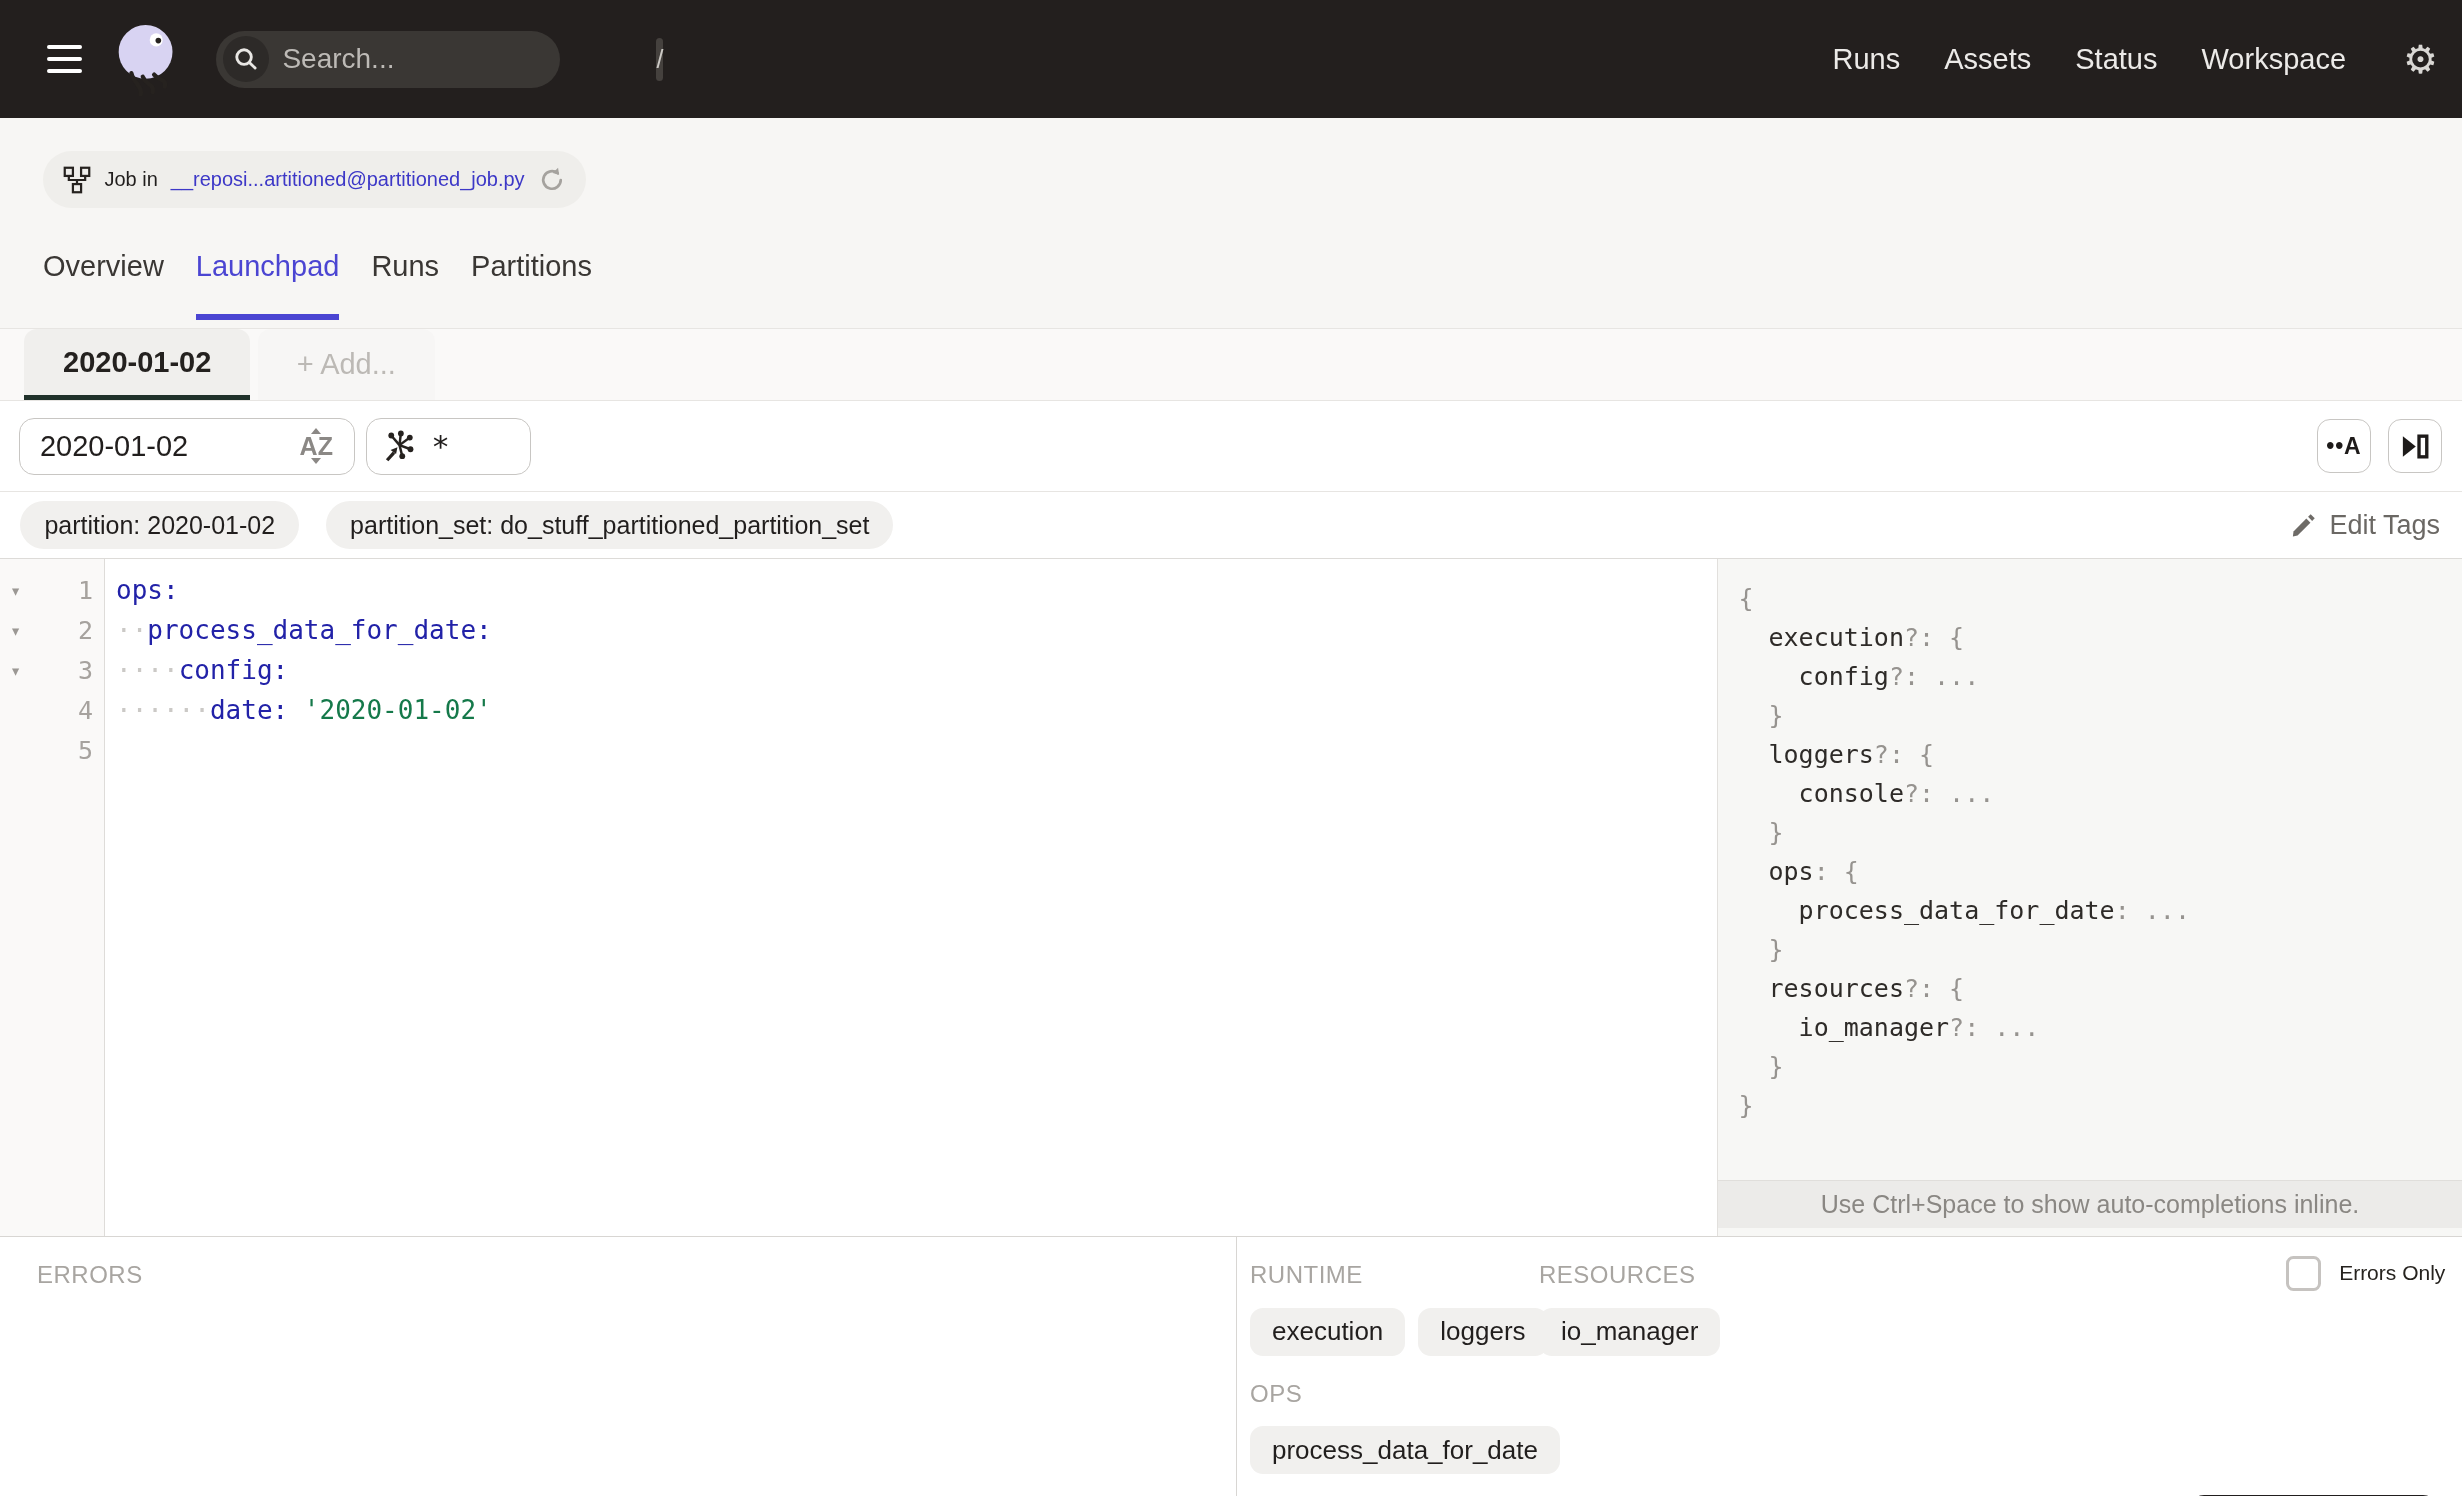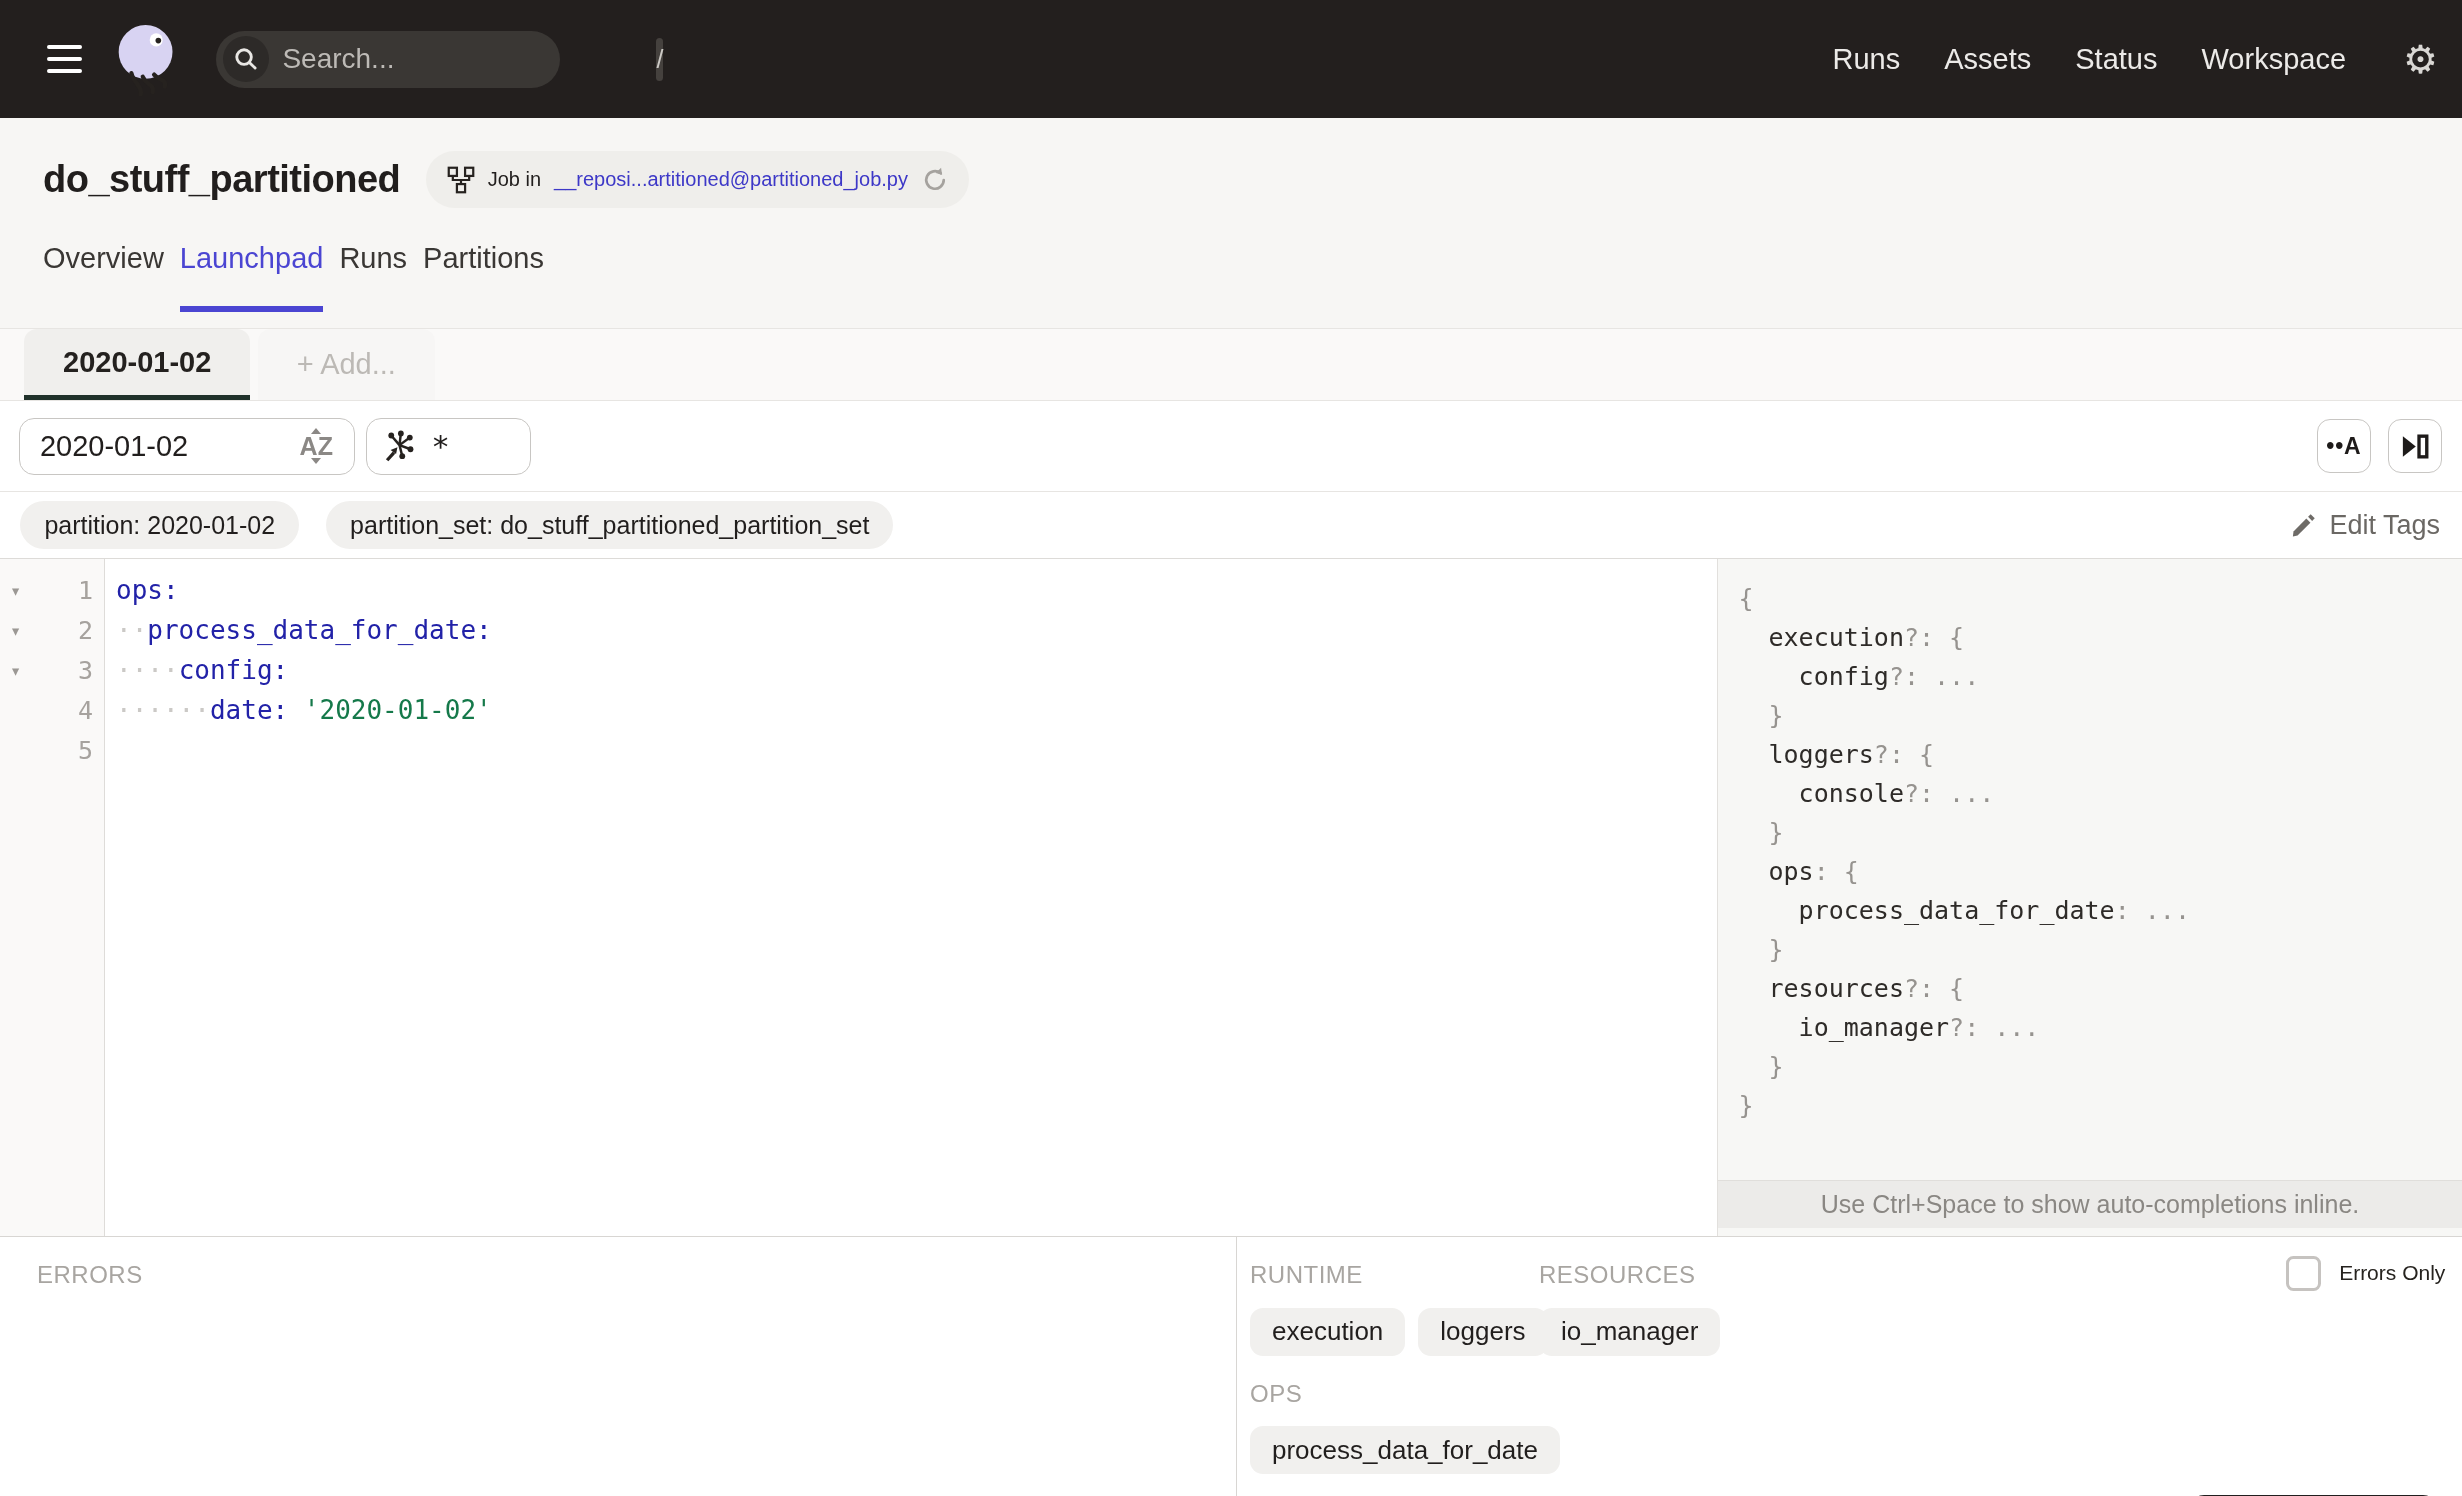--- a/index.html
+++ b/index.html
@@ -19,21 +19,21 @@
   .nav-links { margin-left:auto; display:flex; align-items:center; gap:44px; }
   .nav-link { color:#ECEAE8; font-size:29px; font-weight:500; cursor:pointer; }
   .gear { margin-left:13px; color:#D9D7D4; font-size:39px; line-height:1; cursor:pointer; }
 
   
   .header { height:211px; background:#F7F6F4; border-bottom:1.9px solid #E7E5E2; padding:33px 43px 0; position:relative; }
   .title-row { display:flex; align-items:center; gap:26px; }
   .page-title { font-size:38px; font-weight:700; color:#211E1D; letter-spacing:-0.5px; }
   .job-badge { height:57px; background:#EFEEEB; border-radius:29px; display:flex; align-items:center; gap:13px; padding:0 20.4px; font-size:20px; color:#211E1D; }
   .job-link { color:#3D38C7; cursor:pointer; }
-  .tabs-row { position:absolute; left:43px; bottom:16px; display:flex; gap:16px; }
+  .tabs-row { position:absolute; left:43px; bottom:8px; display:flex; gap:32px; }
   .tab { font-size:29px; font-weight:500; color:#3A3734; padding-bottom:37px; cursor:pointer; position:relative; }
   .tab.active { color:#4B45D2; }
   .tab.active::after { content:""; position:absolute; left:0; right:0; bottom:0; height:5.6px; background:#4B45D2; }
 
   
   .config-strip { height:72px; background:#FAF9F8; border-bottom:1.9px solid #E7E5E2; display:flex; align-items:stretch; padding-left:24px; }
   .cfg-tab { display:flex; align-items:center; padding:0 39px; font-size:29px; cursor:pointer; }
   .cfg-tab.active { background:#F0EFED; border-radius:13px 13px 0 0; font-weight:600; color:#24211F; border-bottom:5.6px solid #20312A; }
   .cfg-tab.add { color:#BCB9B5; font-weight:400; background:#F7F6F5; border-radius:13px 13px 0 0; margin-left:7.4px; }
 
@@ -124,21 +124,20 @@
     <span class="nav-link">Runs</span>
     <span class="nav-link">Assets</span>
     <span class="nav-link">Status</span>
     <span class="nav-link">Workspace</span>
     <span class="gear">⚙</span>
   </div>
 </div>
 
 <div class="header">
   <div class="title-row">
-    <span class="page-title">do_stuff_partitioned</span>
     <span class="job-badge">
       <svg width="28" height="28" viewBox="0 0 24 24">
         <rect x="1.5" y="1.5" width="7" height="7" fill="none" stroke="#26221F" stroke-width="1.9"></rect>
         <rect x="15.5" y="1.5" width="7" height="7" fill="none" stroke="#26221F" stroke-width="1.9"></rect>
         <rect x="8.5" y="15.5" width="7" height="7" fill="none" stroke="#26221F" stroke-width="1.9"></rect>
         <path d="M5 8.5 V12 H19 V8.5 M12 12 V15.5" fill="none" stroke="#26221F" stroke-width="1.9"></path>
       </svg>
       <span>Job in</span>
       <span class="job-link">__reposi...artitioned@partitioned_job.py</span>
       <svg width="28" height="28" viewBox="0 0 24 24">

